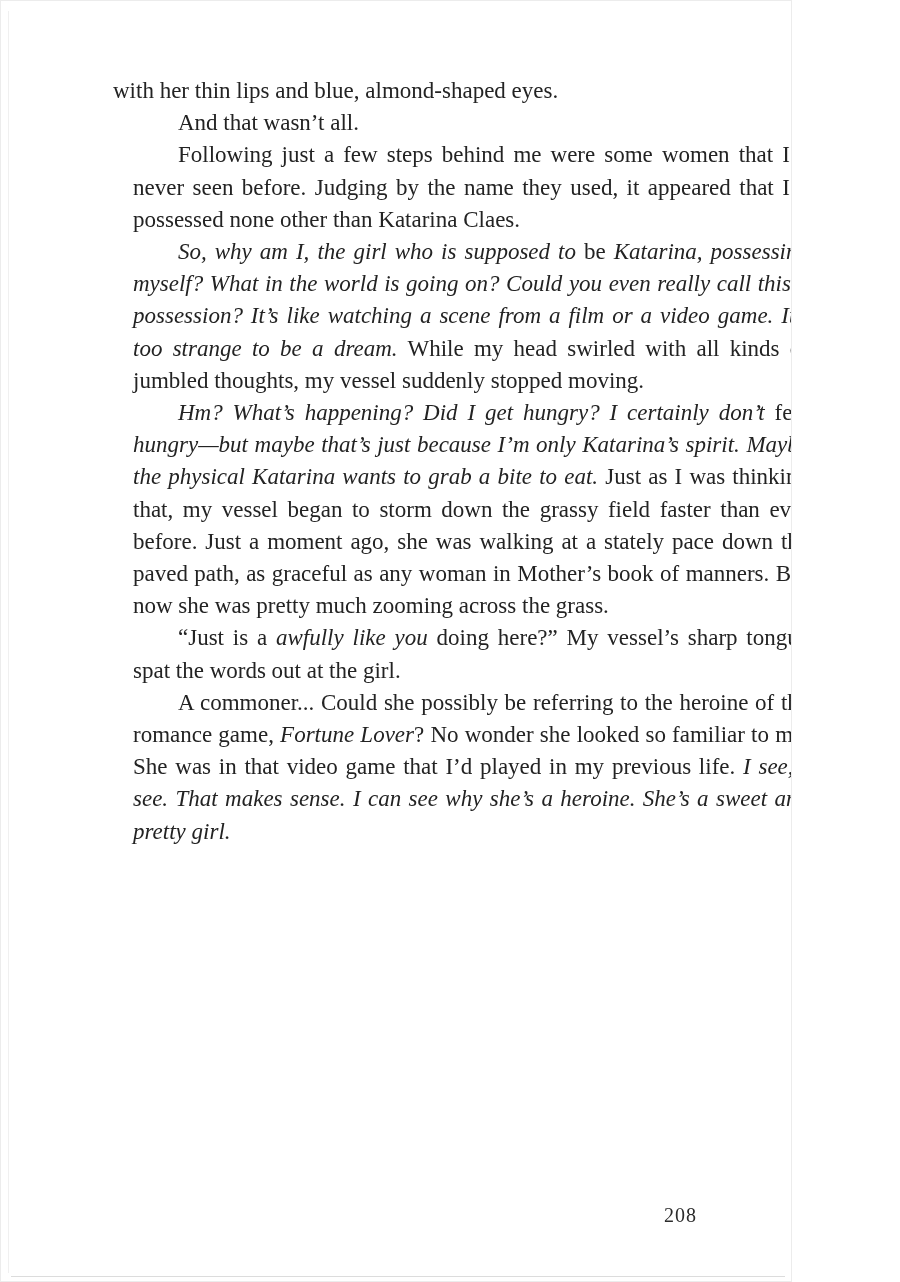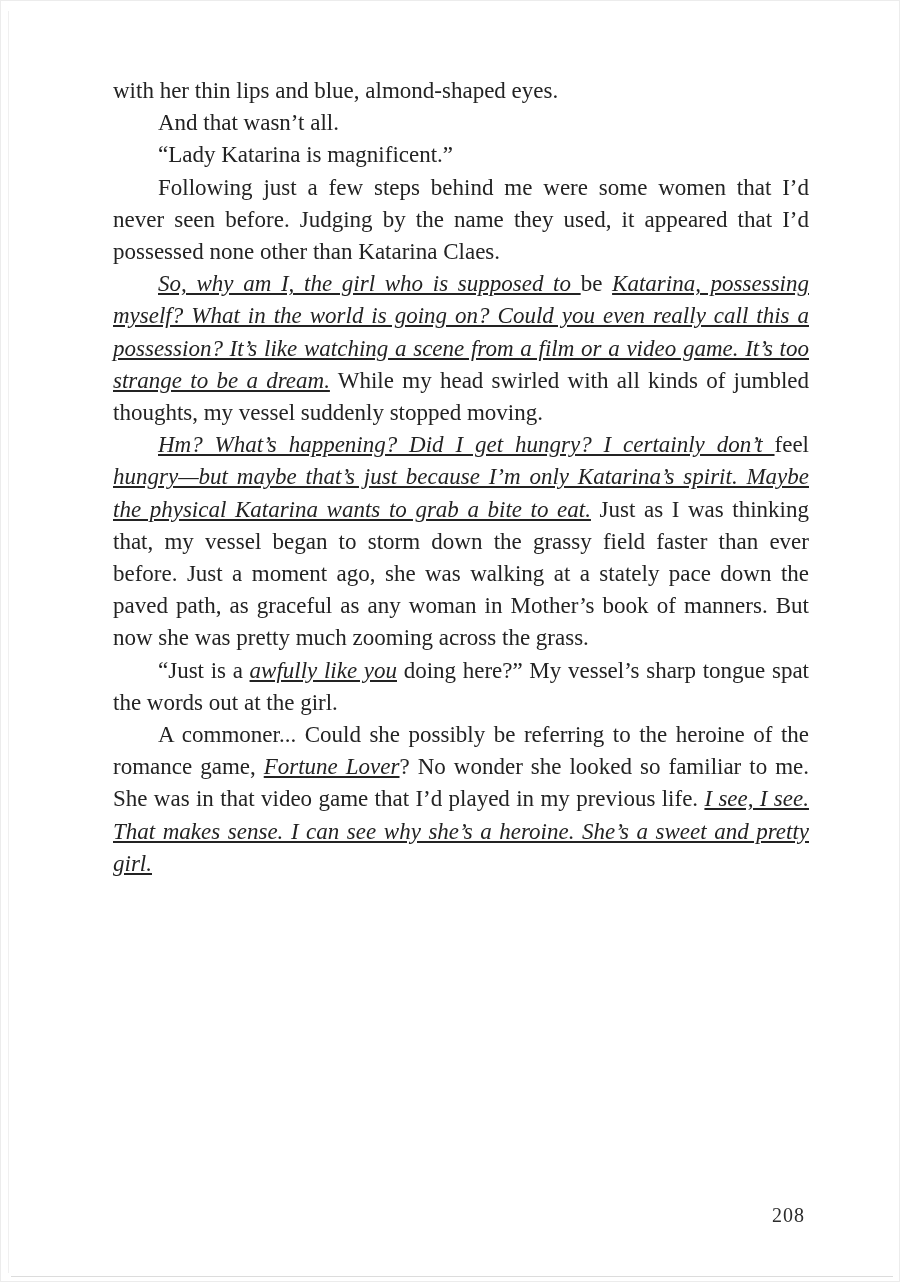--- a/index.html
+++ b/index.html
@@ -2,21 +2,21 @@
 <html><head>
 <meta charset="utf-8">
 <style>
   html, body {
     margin: 0;
     padding: 0;
     background: #ffffff;
   }
   .page {
     position: relative;
-    width: 900px;
+    width: 792px;
     height: 1282px;
     background: #ffffff;
     box-sizing: border-box;
     border: 1px solid #ececec;
     overflow: hidden;
     font-family: "Liberation Serif", "DejaVu Serif", serif;
     color: #232323;
   }
   .text-block {
     position: absolute;
@@ -26,24 +26,24 @@
     font-size: 23px;
     line-height: 32.2px;
     text-align: justify;
   }
   .para {
     margin: 0;
     padding: 0;
   }
   .para.indent {
     text-indent: 45px;
+    margin-left: 20px;
   }
   .ital {
     font-style: italic;
-    text-decoration: underline;
   }
   .page-number {
     position: absolute;
     top: 1203px;
     right: 94px;
     font-size: 20px;
     letter-spacing: 1px;
     color: #2c2c2c;
   }
   
@@ -65,21 +65,20 @@
   }
 </style>
 </head>
 <body>
 
 <div class="page">
   <div class="scan-edge-left"></div>
   <div class="text-block">
       <p class="para"><span>with her thin lips and blue, almond-shaped eyes.</span></p>
       <p class="para indent"><span>And that wasn’t all.</span></p>
-      <p class="para indent"><span>“Lady Katarina is magnificent.”</span></p>
       <p class="para indent"><span>Following just a few steps behind me were some women that I’d never seen before. Judging by the name they used, it appeared that I’d possessed none other than Katarina Claes.</span></p>
       <p class="para indent"><span class="ital">So, why am I, the girl who is supposed to </span><span>be </span><span class="ital">Katarina, possessing myself? What in the world is going on? Could you even really call this a possession? It’s like watching a scene from a film or a video game. It’s too strange to be a dream.</span><span> While my head swirled with all kinds of jumbled thoughts, my vessel suddenly stopped moving.</span></p>
       <p class="para indent"><span class="ital">Hm? What’s happening? Did I get hungry? I certainly don’t </span><span>feel </span><span class="ital">hungry—but maybe that’s just because I’m only Katarina’s spirit. Maybe the physical Katarina wants to grab a bite to eat.</span><span> Just as I was thinking that, my vessel began to storm down the grassy field faster than ever before. Just a moment ago, she was walking at a stately pace down the paved path, as graceful as any woman in Mother’s book of manners. But now she was pretty much zooming across the grass.</span></p>
       <p class="para indent"><span>“Just is a </span><span class="ital">awfully like you</span><span> doing here?” My vessel’s sharp tongue spat the words out at the girl.</span></p>
       <p class="para indent"><span>A commoner... Could she possibly be referring to the heroine of the romance game, </span><span class="ital">Fortune Lover</span><span>? No wonder she looked so familiar to me. She was in that video game that I’d played in my previous life. </span><span class="ital">I see, I see. That makes sense. I can see why she’s a heroine. She’s a sweet and pretty girl.</span></p>
     </div>
   <div class="page-number">208</div>
   <div class="scan-edge-bottom"></div>
 </div>
 

